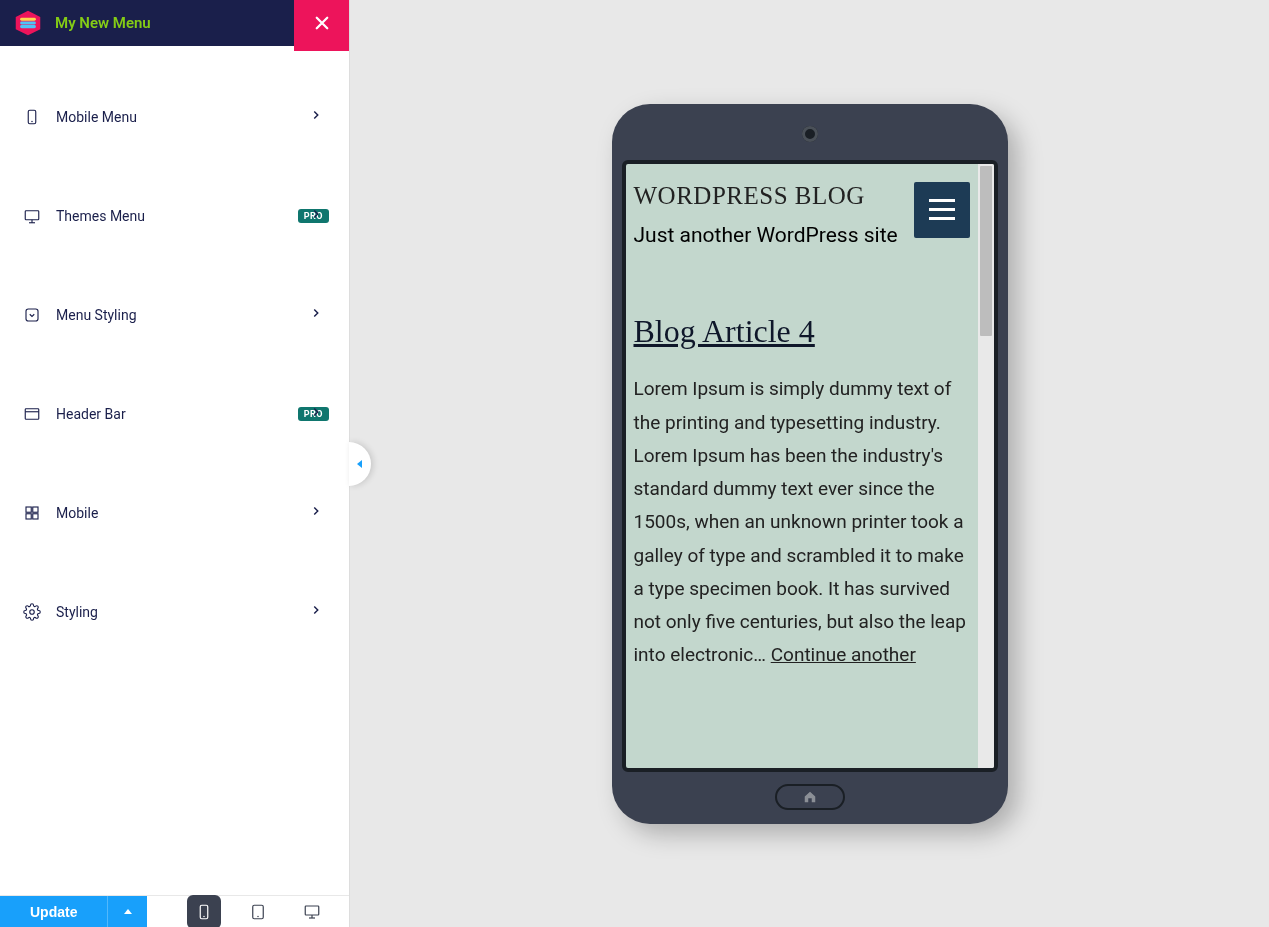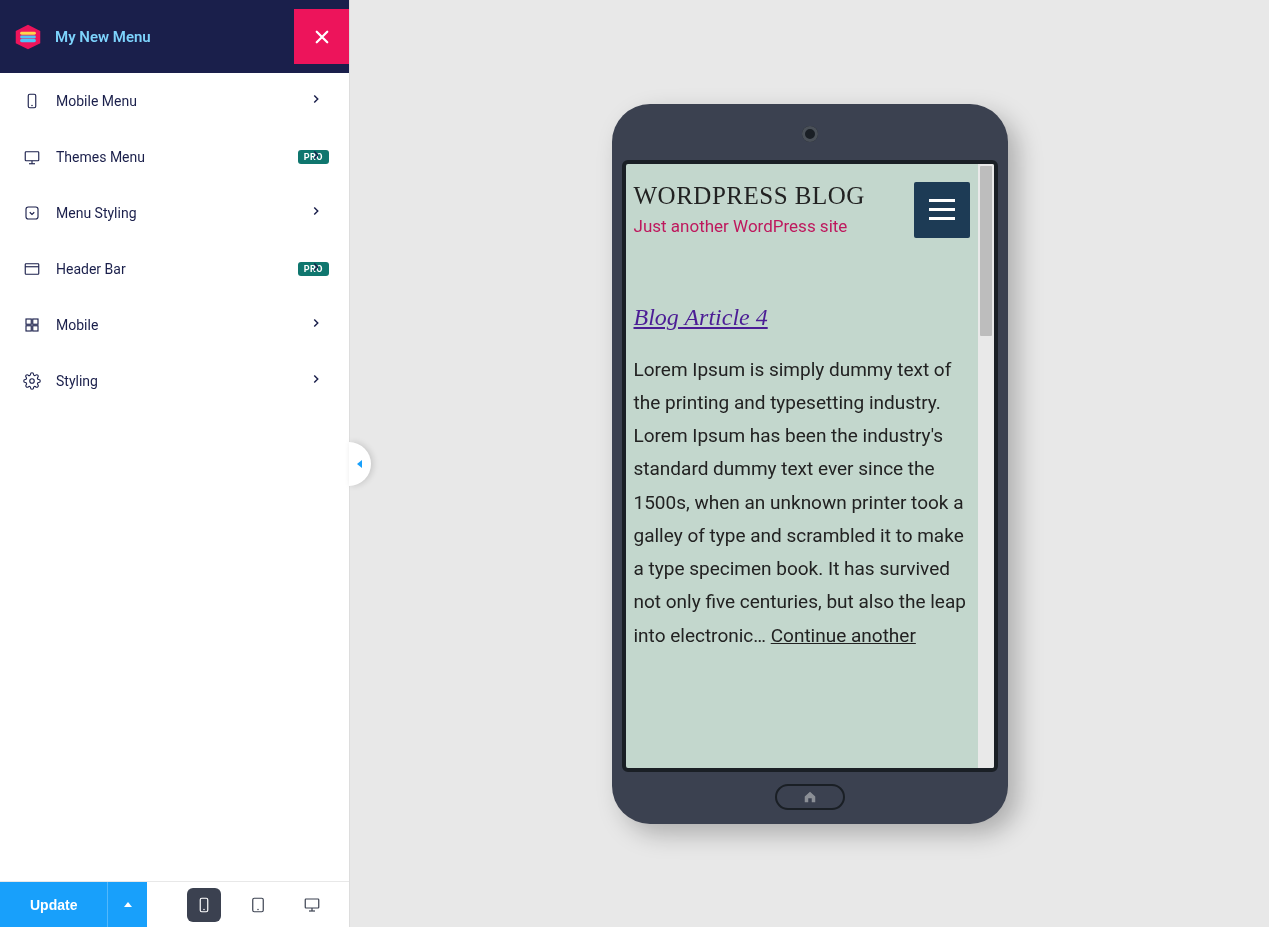--- a/index.html
+++ b/index.html
@@ -9,24 +9,24 @@
   
   .sidebar {
     position: fixed; left: 0; top: 0; bottom: 0;
     width: 350px;
     background: #fff;
     display: flex; flex-direction: column;
     border-right: 1px solid #ddd;
     z-index: 10;
   }
   .sidebar-header {
-    height: 73px;
+    height: 46px;
     background: #1a1f4b;
     display: flex; align-items: center;
-    color: #7dd3fc;
+    color: #84cc16;
     font-size: 15px;
     font-weight: 600;
     position: relative;
   }
   .sidebar-header .logo {
     width: 55px; height: 55px;
     display: flex; align-items: center; justify-content: center;
   }
   .sidebar-header .logo svg { width: 28px; height: 28px; }
   .sidebar-header .title { flex: 1; }
@@ -40,20 +40,21 @@
 
   .sidebar-nav { flex: 1; overflow-y: auto; padding-top: 0; }
   .nav-item {
     height: 56px;
     display: flex; align-items: center;
     padding: 15px 20px;
     cursor: pointer;
     color: #1a1f4b;
     font-size: 14px;
     position: relative;
+    margin-top: 43px;
   }
   .nav-item .nav-icon {
     width: 24px; height: 24px;
     margin-right: 12px;
     display: flex; align-items: center; justify-content: center;
   }
   .nav-item .nav-icon svg { width: 18px; height: 18px; stroke: #1a1f4b; fill: none; stroke-width: 1.5; }
   .nav-item .nav-label { flex: 1; }
   .nav-item .pro-badge {
     background: #0f766e;
@@ -81,21 +82,21 @@
     background: #fff;
     border-radius: 0 22px 22px 0;
     box-shadow: 2px 0 6px rgba(0,0,0,0.15);
     display: flex; align-items: center; justify-content: center;
     cursor: pointer;
   }
   .collapse-handle svg { width: 10px; height: 10px; fill: #18a0fb; }
 
   
   .sidebar-footer {
-    height: 46px;
+    height: 32px;
     background: #fff;
     border-top: 1px solid #e8e8e8;
     display: flex; align-items: stretch;
   }
   .update-btn {
     background: #18a0fb;
     color: #fff;
     border: none;
     font-size: 14px;
     font-weight: 600;
@@ -185,44 +186,43 @@
   }
   .site-title {
     font-family: Georgia, "Times New Roman", serif;
     font-weight: 400;
     font-size: 25px;
     line-height: 1.15;
     color: #222;
     letter-spacing: 0.5px;
   }
   .site-tagline {
-    font-size: 17px;
-    color: #be185d;
-    margin-top: 6px;
+    font-size: 21px;
+    color: #000000;
+    margin-top: 13px;
   }
   .hamburger {
     width: 56px; height: 56px;
     background: #1d3b55;
     display: flex; align-items: center; justify-content: center;
     flex-shrink: 0;
     cursor: pointer;
     border-radius: 2px;
   }
   .hamburger .bars { width: 26px; display: flex; flex-direction: column; gap: 6px; }
   .hamburger .bars span { display: block; height: 3px; background: #fff; }
 
   .article { margin-top: 60px; }
   .article-title {
     font-family: Georgia, "Times New Roman", serif;
     font-weight: 400;
-    font-size: 24px;
+    font-size: 32px;
     text-decoration: underline;
-    color: #4c1d95;
-    cursor: pointer;
-    font-style: italic;
+    color: #0f172a;
+    cursor: pointer;
   }
   .article-body {
     margin-top: 22px;
     font-size: 19px;
     line-height: 1.75;
     color: #222;
   }
   .article-body .read-more {
     text-decoration: underline;
     cursor: pointer;

